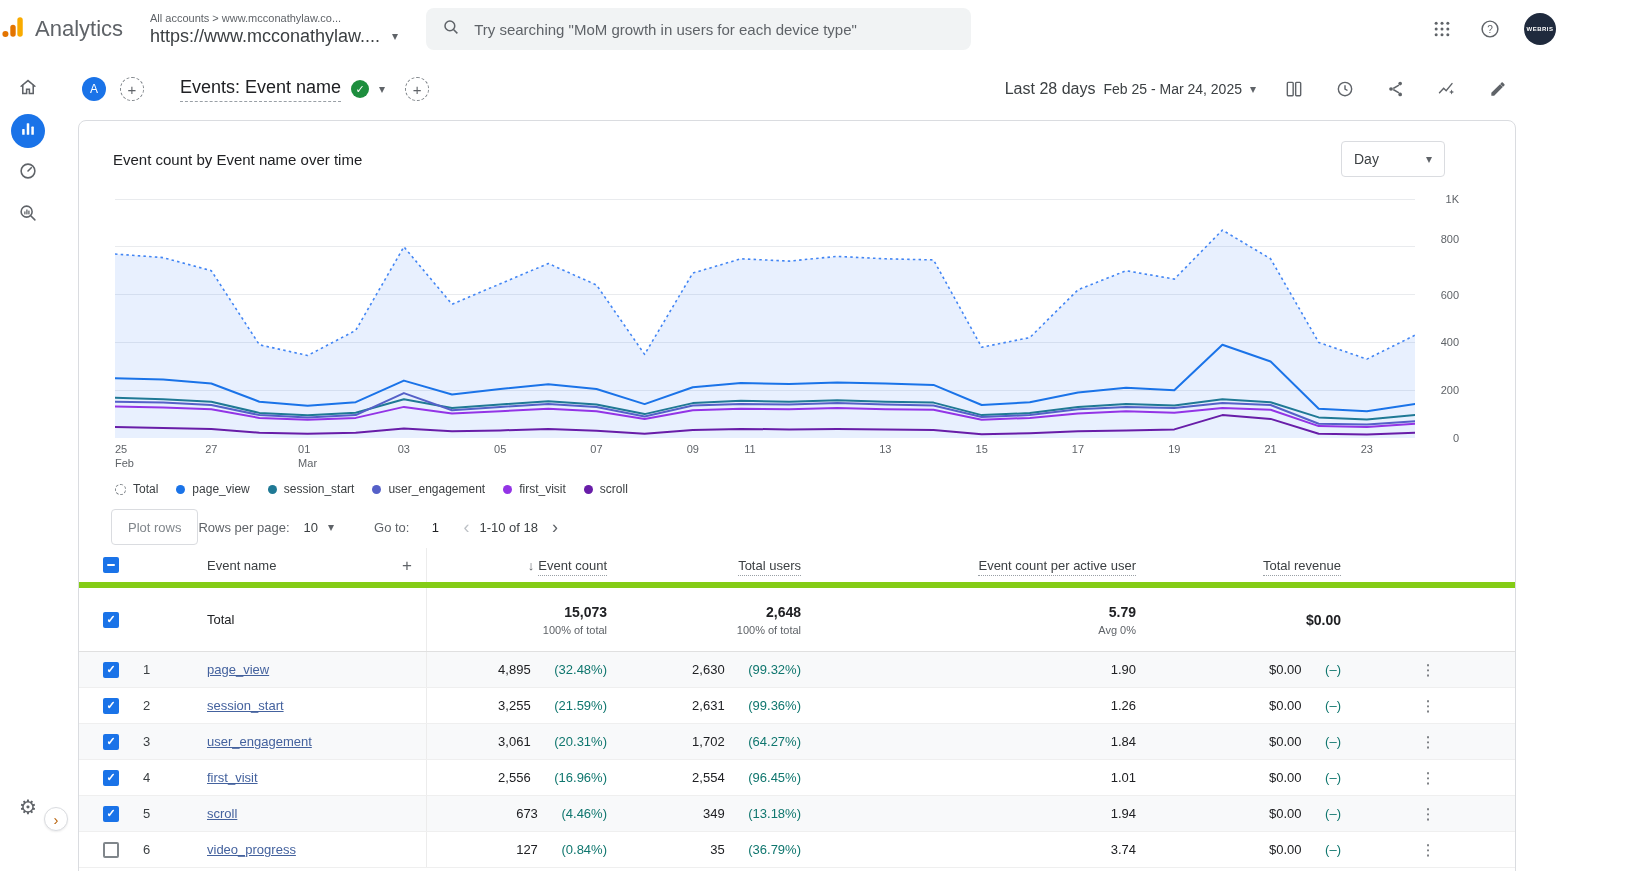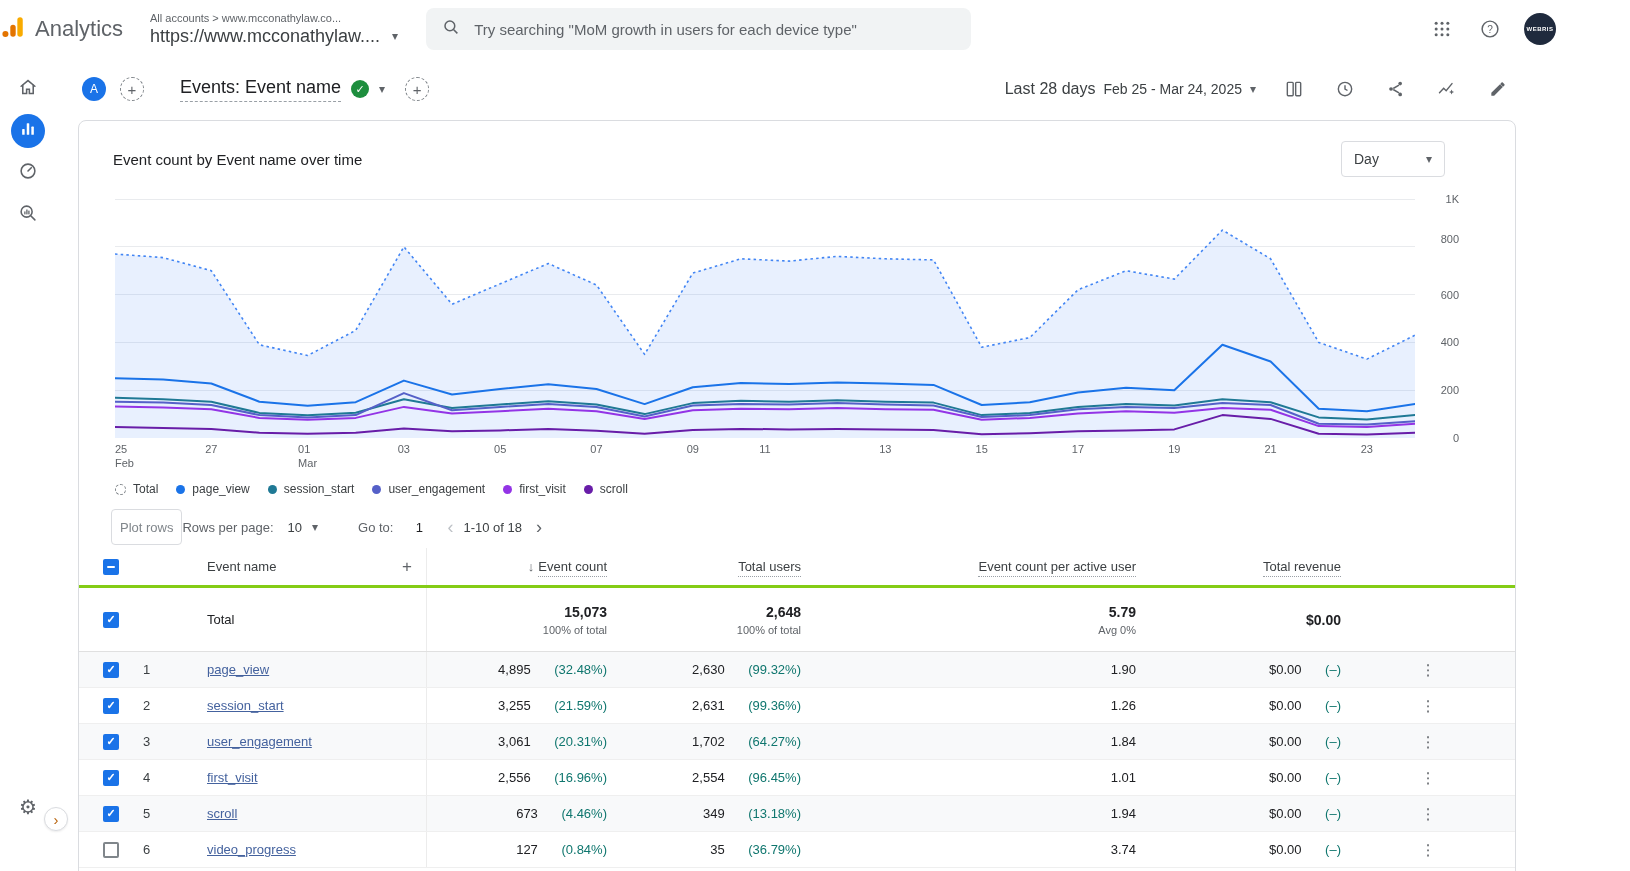--- a/index.html
+++ b/index.html
@@ -53,34 +53,34 @@
   .y-label{position:absolute;right:-14px;transform:translateY(-50%);font-size:11px;color:#5f6368;white-space:nowrap;}
   .x-labels{position:relative;margin-left:36px;width:1300px;height:30px;margin-top:4px;}
   .x-label{position:absolute;font-size:11px;color:#5f6368;line-height:1.3;}
   .legend{display:flex;align-items:center;gap:18px;margin:10px 0 0 36px;font-size:12px;color:#3c4043;}
   .legend-item{display:flex;align-items:center;}
   .legend-dot{width:9px;height:9px;border-radius:50%;display:inline-block;margin-right:7px;}
   .legend-dot.dashed{background:#fff;border:1.4px dashed #80868b;box-sizing:border-box;width:11px;height:11px;}
   
   .table-section{margin-top:10px;}
   .table-toolbar{display:flex;align-items:center;height:42px;padding:0 76px 0 32px;}
-  .plot-rows-btn{border:1px solid #dadce0;border-radius:4px;height:34px;padding:0 8px;font-size:13px;color:#80868b;display:flex;align-items:center;background:#fff;cursor:pointer;}
+  .plot-rows-btn{border:1px solid #dadce0;border-radius:4px;height:34px;padding:0 16px;font-size:13px;color:#80868b;display:flex;align-items:center;background:#fff;cursor:pointer;}
   .table-search{display:flex;align-items:center;gap:12px;margin-left:44px;flex:1;}
   .table-search input{border:none;outline:none;font-size:13px;color:#202124;width:240px;font-family:inherit;}
   .table-search input::placeholder{color:#5f6368;}
   .pagination{display:flex;align-items:center;font-size:13px;color:#3c4043;}
   .pag-label{color:#5f6368;}
   .rpp-select{display:flex;align-items:center;gap:10px;margin-left:14px;cursor:pointer;}
   .goto-label{margin-left:40px;color:#5f6368;}
   .goto-input{width:28px;border:none;outline:none;font-size:13px;text-align:center;font-family:inherit;color:#202124;margin-left:10px;}
   .chev{font-size:18px;padding:0 8px;cursor:pointer;color:#5f6368;margin-left:4px;}
   .chev.disabled{color:#bdc1c6;cursor:default;}
   .page-range{margin:0 2px;}
   .t-row{display:grid;grid-template-columns:40px 40px 244px 180px 194px 335px 205px 1fr;align-items:center;padding-left:24px;box-sizing:border-box;}
-  .t-head{height:40px;border-bottom:3px solid #84cc16;}
+  .t-head{height:40px;border-bottom:6px solid #84cc16;}
   .t-total{height:64px;border-bottom:1px solid #e0e0e0;}
   .t-data{height:36px;border-bottom:1px solid #efefef;font-size:13px;}
   .t-data.alt{background:#f8f9fa;}
   .cell{min-width:0;}
   .c-check{display:flex;align-items:center;}
   .c-idx{font-size:13px;color:#3c4043;}
   .c-name{font-size:13px;padding-left:24px;height:100%;display:flex;align-items:center;border-right:1px solid #ececec;box-sizing:border-box;}
   .c-name.head{justify-content:space-between;padding-right:14px;}
   .c-num{text-align:right;font-size:13px;color:#202124;}
   .pct{color:#0f766e;margin-left:20px;}
@@ -310,21 +310,21 @@
           </div>
           <div class="x-label" style="left: 385.185px; transform: translateX(-50%);">
             <div>05</div>
           </div>
           <div class="x-label" style="left: 481.481px; transform: translateX(-50%);">
             <div>07</div>
           </div>
           <div class="x-label" style="left: 577.778px; transform: translateX(-50%);">
             <div>09</div>
           </div>
-          <div class="x-label" style="left: 650px; transform: translateX(-50%); text-align: center;">
+          <div class="x-label" style="left: 635px; transform: translateX(-50%); text-align: center;">
             <div>11</div>
           </div>
           <div class="x-label" style="left: 770.37px; transform: translateX(-50%);">
             <div>13</div>
           </div>
           <div class="x-label" style="left: 866.667px; transform: translateX(-50%);">
             <div>15</div>
           </div>
           <div class="x-label" style="left: 962.963px; transform: translateX(-50%);">
             <div>17</div>

